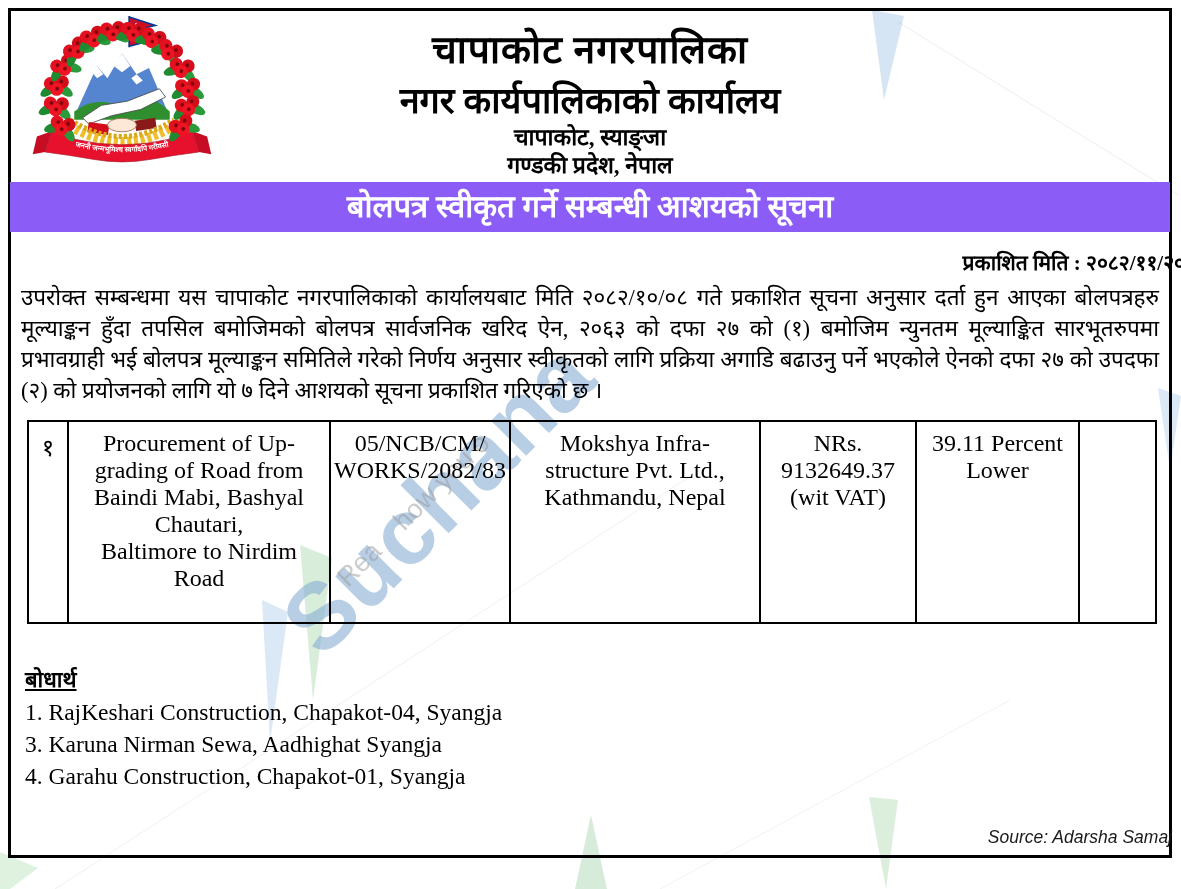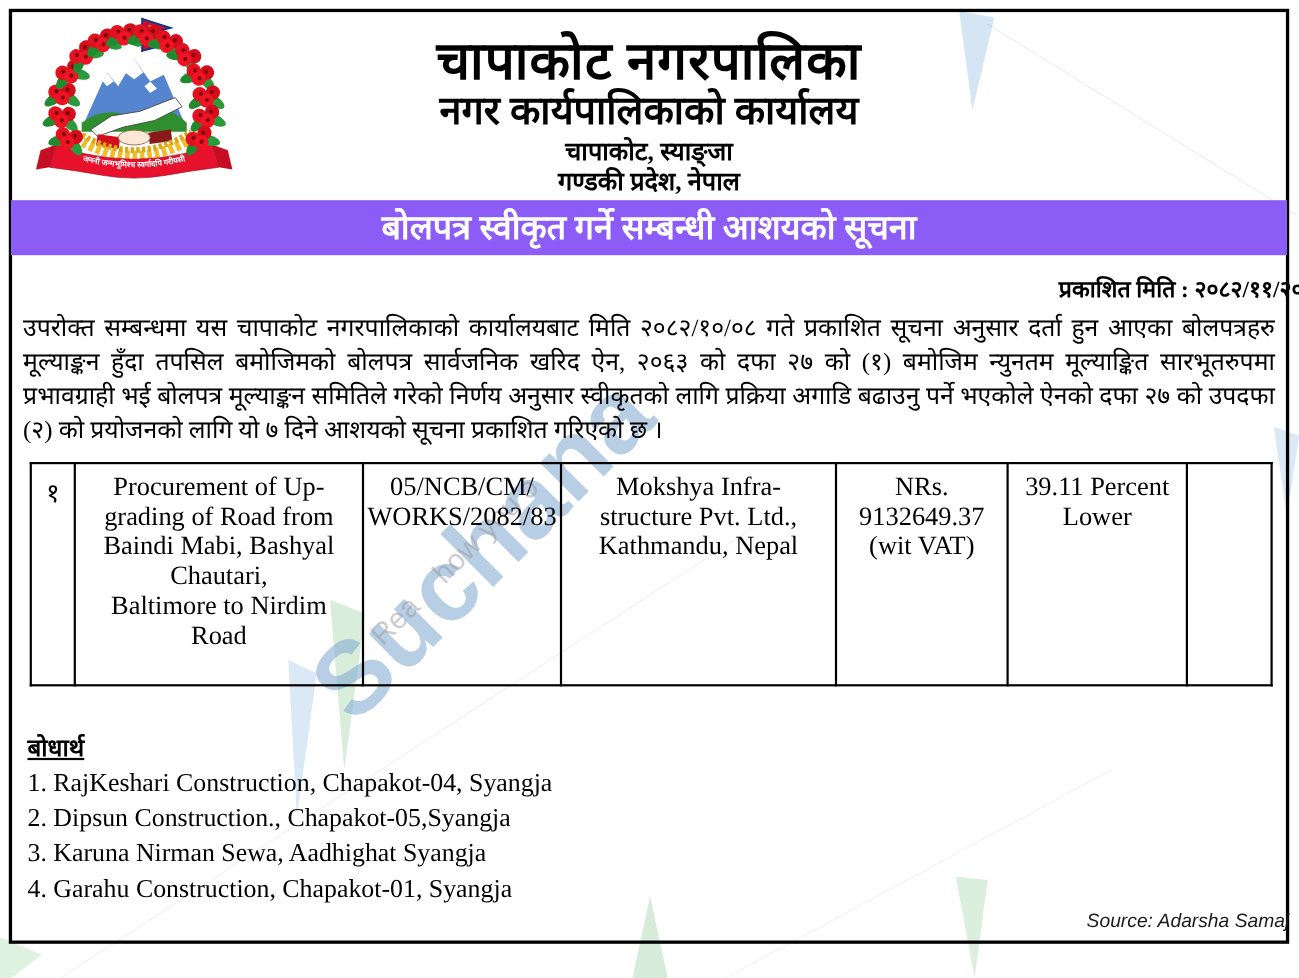--- a/index.html
+++ b/index.html
@@ -7,21 +7,21 @@
     width:1181px;height:889px;position:relative;background:#fff;overflow:hidden;
     font-family:"Liberation Serif", serif;color:#000;
   }
   .deco{position:absolute;left:0;top:0;width:1181px;height:889px;z-index:0;pointer-events:none;}
   .border-box{
     position:absolute;left:8px;top:8px;width:1158px;height:844px;
     border:3px solid #000;z-index:1;background:transparent;
   }
   .emblem{position:absolute;left:17px;top:3px;width:188px;height:164px;}
   .hline{position:absolute;left:0;width:100%;text-align:center;}
-  .t1{top:10px;font-size:48px;font-weight:700;letter-spacing:1px;}
+  .t1{top:10px;font-size:39px;font-weight:700;letter-spacing:1px;}
   .t2{top:64px;font-size:36px;font-weight:700;}
   .t3{top:109px;font-size:23px;font-weight:600;}
   .t4{top:137px;font-size:23px;font-weight:600;}
   .banner{
     position:absolute;left:-1px;top:171px;width:1160px;height:50px;background:#8b5cf6;
     color:#fff;text-align:center;font-size:31px;font-weight:700;line-height:50px;
   }
   .pubdate{position:absolute;left:0;top:237px;width:100%;text-align:right;font-size:21px;font-weight:600;margin-left:16px;}
   .para{
     position:absolute;left:10px;top:271px;width:1138px;
@@ -169,20 +169,19 @@
       <td class="ml l">39.11 Percent
 Lower</td>
       <td class="ml c"></td>
     </tr>
   </tbody>
     </table>
 
   <div class="cc">
     <div class="cc-head">बोधार्थ</div>
     <div class="cc-item">1. RajKeshari Construction, Chapakot-04, Syangja</div>
-    <div class="cc-item">2. Dipsun Construction., Chapakot-05,Syangja</div>
     <div class="cc-item">3. Karuna Nirman Sewa, Aadhighat Syangja</div>
     <div class="cc-item">4. Garahu Construction, Chapakot-01, Syangja</div>
   </div>
 
 </div>
 
 <div class="source">Source: Adarsha Samaj</div>
 
 </body></html>

